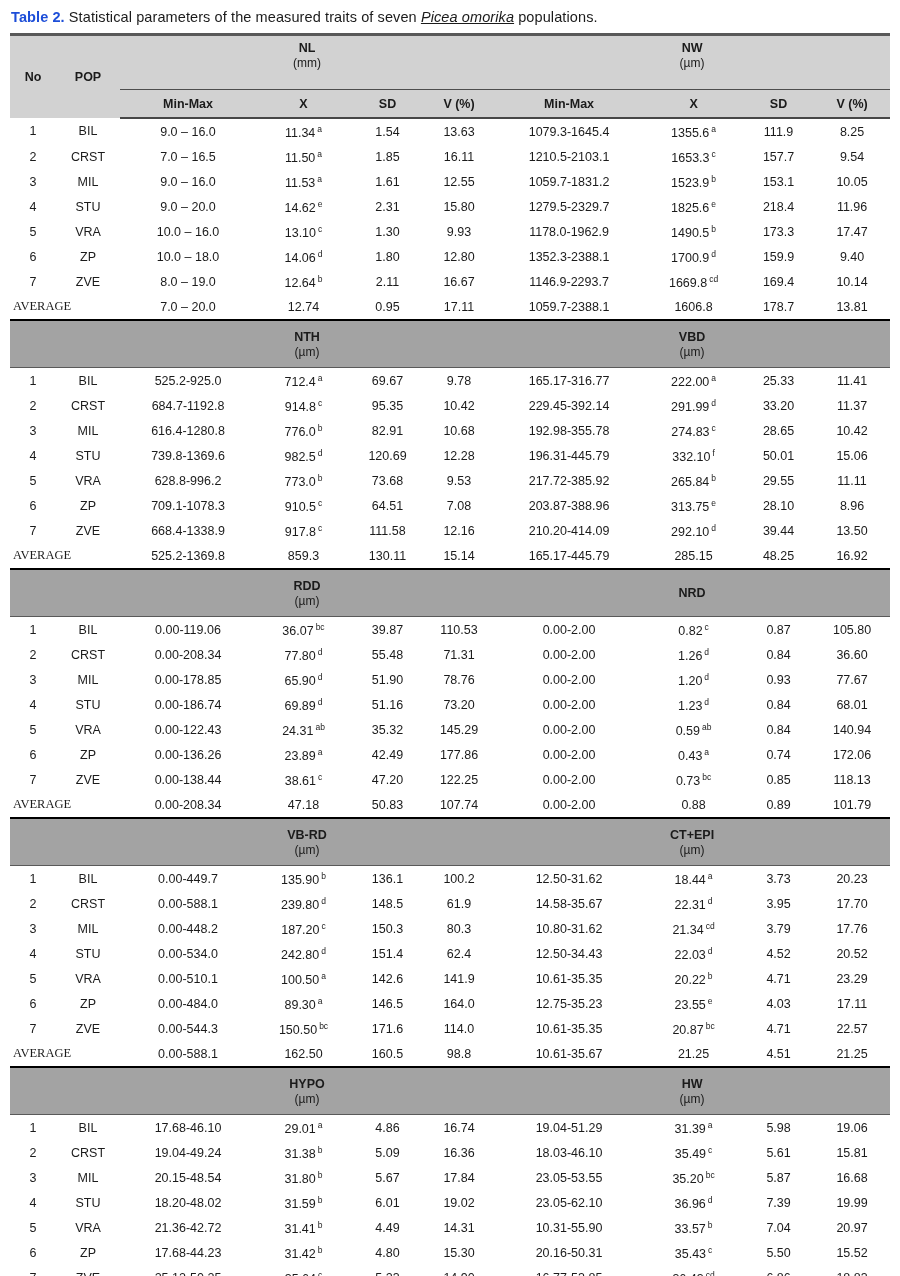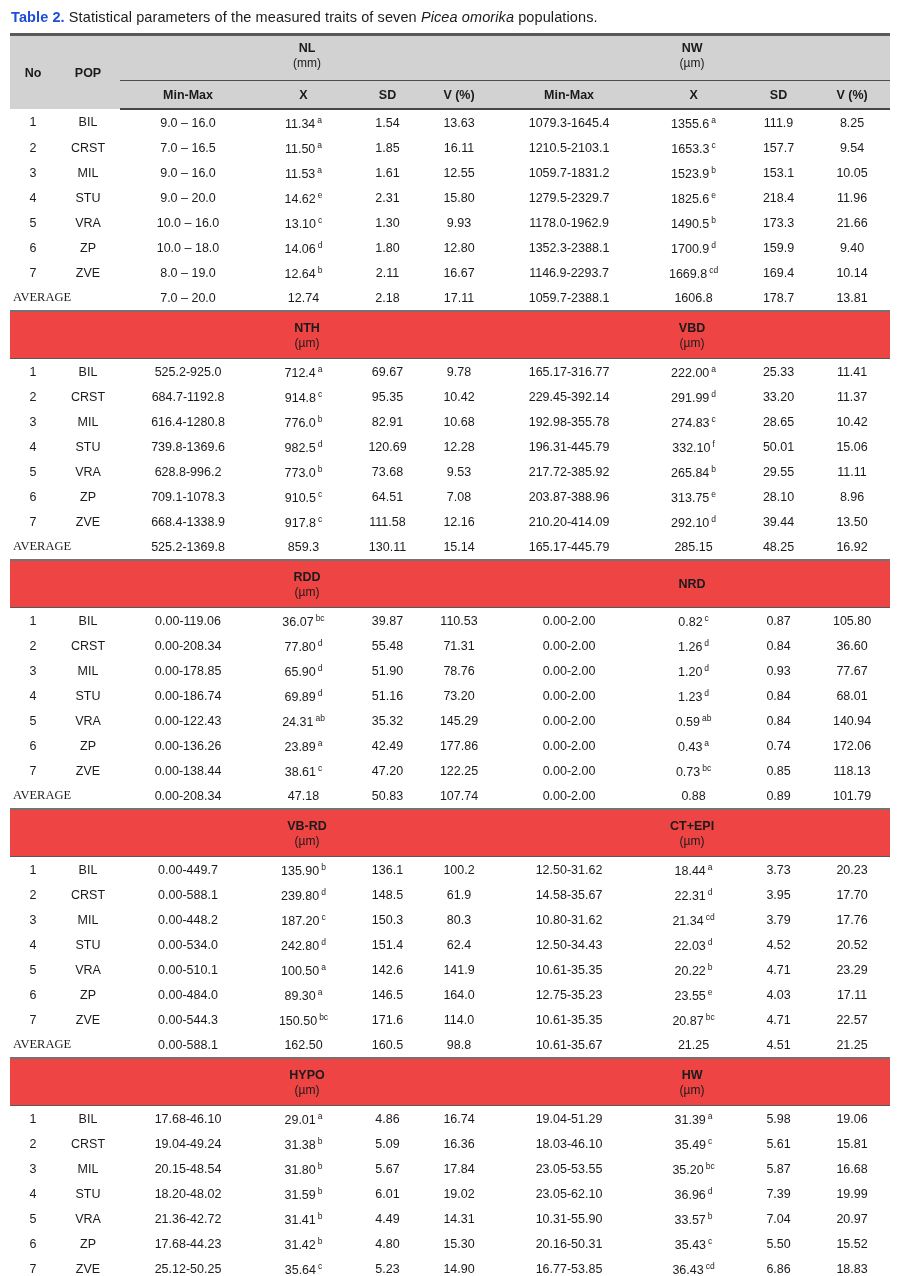--- a/index.html
+++ b/index.html
@@ -1,31 +1,31 @@
 <!DOCTYPE html>
 <html><head>
 <meta charset="utf-8">
 <style>
   html,body { margin:0; padding:0; background:#ffffff; }
   body { width:900px; font-family:"Liberation Sans", sans-serif; color:#1b1b1b; }
   .page { padding:7px 10px 8px 10px; }
   .caption { font-size:14.5px; margin:2px 0 8px 1px; letter-spacing:.1px; }
   .caption .tlabel { color:#1d4ed8; font-weight:bold; }
-  .caption .species { font-style:italic; }
+  .caption .species { font-style:italic;text-decoration:underline; }
   table.stat { border-collapse:collapse; table-layout:fixed; width:880px;
                border-top:3px solid #595959; border-bottom:2px solid #4d4d4d; }
   thead tr { background:#d2d2d2; }
   th { font-size:12.5px; font-weight:bold; padding:0 2px; text-align:center; }
-  .group-cell { border-bottom:1px solid #4d4d4d; padding-top:5px; padding-bottom:10px; }
+  .group-cell { border-bottom:1px solid #4d4d4d; padding-top:5px; padding-bottom:19px; }
   .gname { font-weight:bold; font-size:12.5px; line-height:1.2; }
   .gunit { font-weight:normal; font-size:12px; line-height:1.2; }
   tr.sub-row th { height:27px; border-bottom:2px solid #474747;text-align:center; }
   td { font-size:12.5px; text-align:center; height:25px; padding:0 2px;
        white-space:nowrap; overflow:hidden; }
-  tr.band-row td { background:#ef4444; height:46px; border-top:2px solid #737373;
+  tr.band-row td { background:#a3a3a3; height:46px; border-top:2px solid #000000;
                    border-bottom:1px solid #595959; vertical-align:middle; }
   td.avg-label { text-align:left; padding-left:3px;font-family:Liberation Serif, serif; }
   sup { font-size:8.5px; margin-left:2px; }
 </style>
 </head>
 <body>
 
 <div class="page">
 
   <div class="caption">
@@ -121,21 +121,21 @@
         <tr class="data-row">
           <td class="c-no">5</td>
           <td class="c-pop">VRA</td>
           <td class="c-range">10.0 – 16.0</td>
           <td class="c-x">13.10<sup>c</sup></td>
           <td class="c-sd">1.30</td>
           <td class="c-v">9.93</td>
           <td class="c-range">1178.0-1962.9</td>
           <td class="c-x">1490.5<sup>b</sup></td>
           <td class="c-sd">173.3</td>
-          <td class="c-v">21.66</td>
+          <td class="c-v">17.47</td>
         </tr>
         <tr class="data-row">
           <td class="c-no">6</td>
           <td class="c-pop">ZP</td>
           <td class="c-range">10.0 – 18.0</td>
           <td class="c-x">14.06<sup>d</sup></td>
           <td class="c-sd">1.80</td>
           <td class="c-v">12.80</td>
           <td class="c-range">1352.3-2388.1</td>
           <td class="c-x">1700.9<sup>d</sup></td>
@@ -151,21 +151,21 @@
           <td class="c-v">16.67</td>
           <td class="c-range">1146.9-2293.7</td>
           <td class="c-x">1669.8<sup>cd</sup></td>
           <td class="c-sd">169.4</td>
           <td class="c-v">10.14</td>
         </tr>
         <tr class="data-row avg-row">
           <td class="avg-label" colspan="2">AVERAGE</td>
           <td class="c-range">7.0 – 20.0</td>
           <td class="c-x">12.74</td>
-          <td class="c-sd">2.18</td>
+          <td class="c-sd">0.95</td>
           <td class="c-v">17.11</td>
           <td class="c-range">1059.7-2388.1</td>
           <td class="c-x">1606.8</td>
           <td class="c-sd">178.7</td>
           <td class="c-v">13.81</td>
         </tr>
         <tr class="band-row">
           <td class="band-pad" colspan="2"></td>
           <td class="band-cell" colspan="4">
             <div class="gname">NTH</div>

